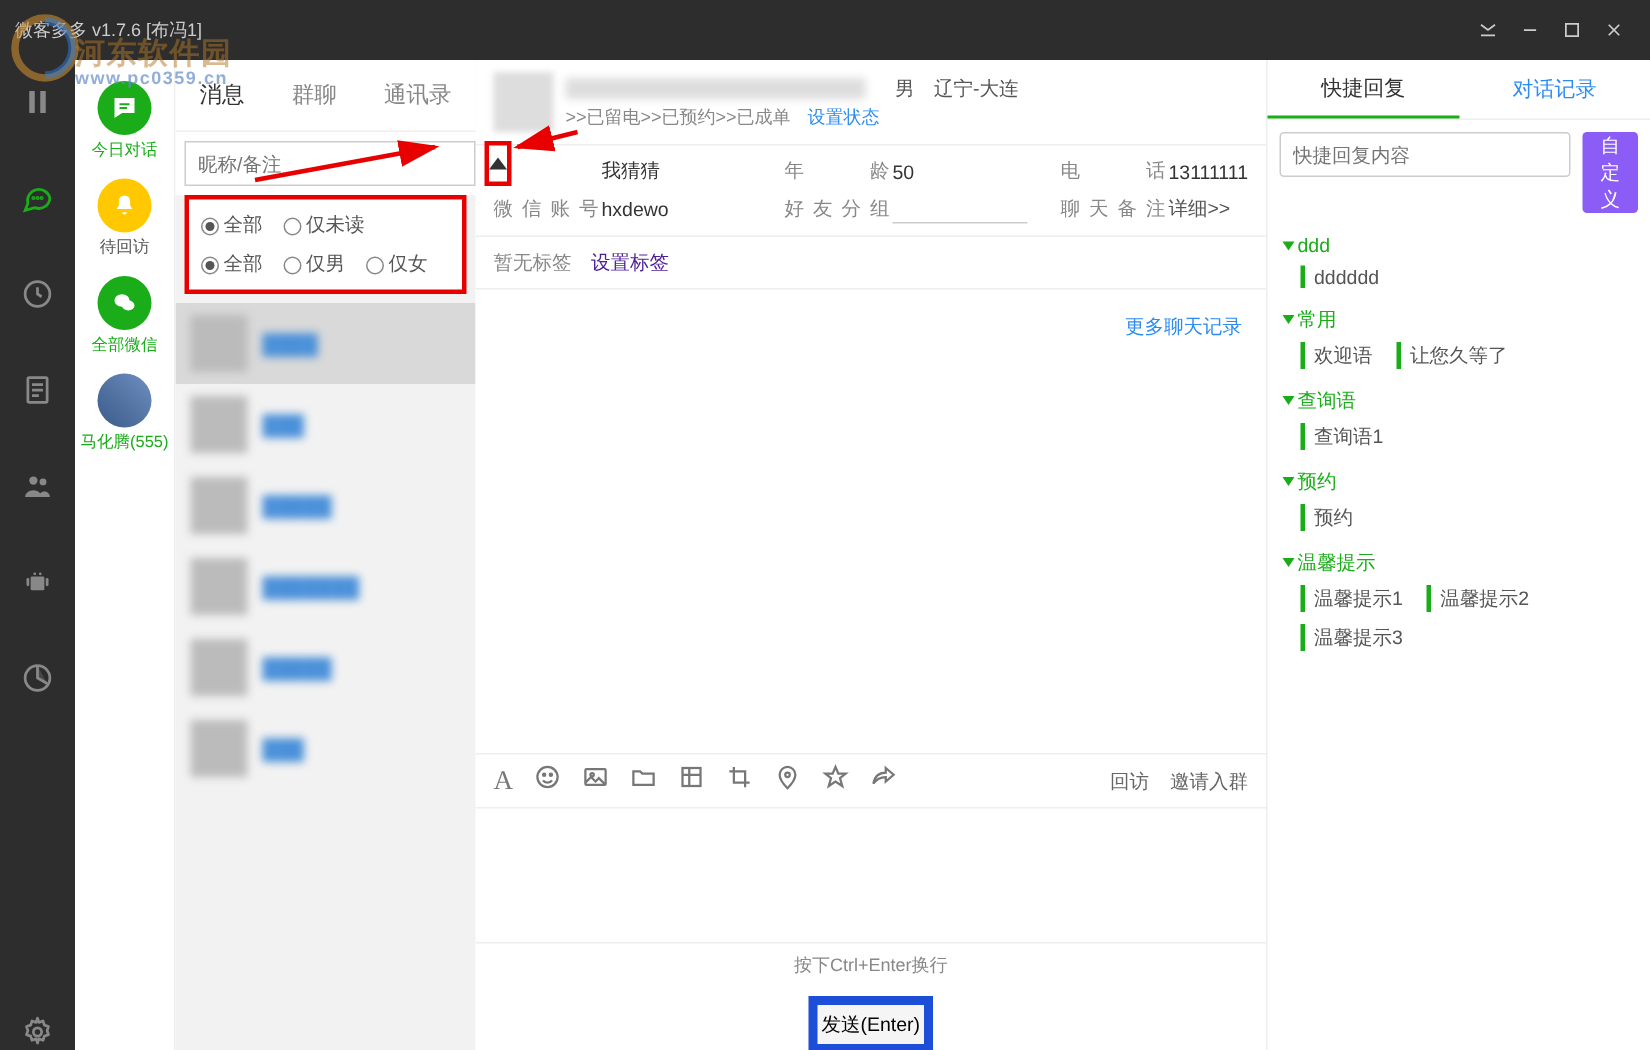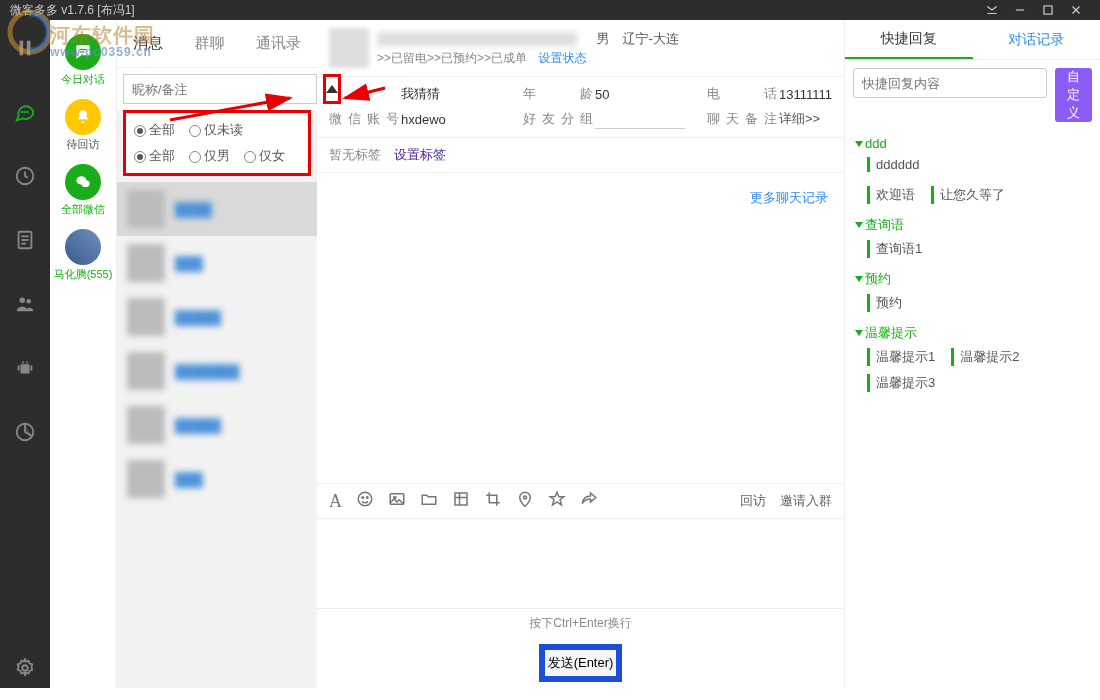--- a/index.html
+++ b/index.html
@@ -1,18 +1,18 @@
 <!DOCTYPE html>
 <html><head>
 <meta charset="utf-8">
 <style>
 * { margin: 0; padding: 0; box-sizing: border-box; font-family: "Microsoft YaHei", sans-serif; }
 body { width: 1100px; height: 700px; overflow: hidden; background: #fff; position: relative; }
 
-.titlebar { height: 20px; background: #2d2d2d; color: #ccc; display: flex; align-items: center; padding: 0 10px; font-size: 12px; }
+.titlebar { height: 40px; background: #2d2d2d; color: #ccc; display: flex; align-items: center; padding: 0 10px; font-size: 12px; }
 .titlebar .title { flex: 1; }
 .titlebar .wbtn { width: 28px; height: 28px; display: flex; align-items: center; justify-content: center; color: #ccc; cursor: pointer; }
 .titlebar svg { width: 14px; height: 14px; }
 
 .main { display: flex; height: 668px; }
 
 .sidebar { width: 60px; background: #2d2d2d; display: flex; flex-direction: column; align-items: center; padding-top: 8px; gap: 24px; }
 .sidebar .item { width: 40px; height: 40px; display: flex; align-items: center; justify-content: center; color: #888; cursor: pointer; border-radius: 4px; }
 .sidebar .item.active { color: #1aad19; }
 .sidebar svg { width: 22px; height: 22px; }
@@ -348,20 +348,21 @@
       <button>自定义</button>
     </div>
     <div class="replies" id="replies">
         <div class="rgroup">
           <div class="ghead"><span class="tri"></span>ddd</div>
           <div class="items">
             <span class="it">dddddd</span>
           </div>
         </div>
         <div class="rgroup">
+          <div class="ghead"><span class="tri"></span>常用</div>
           <div class="items">
             <span class="it">欢迎语</span>
             <span class="it">让您久等了</span>
           </div>
         </div>
         <div class="rgroup">
           <div class="ghead"><span class="tri"></span>查询语</div>
           <div class="items">
             <span class="it">查询语1</span>
           </div>

